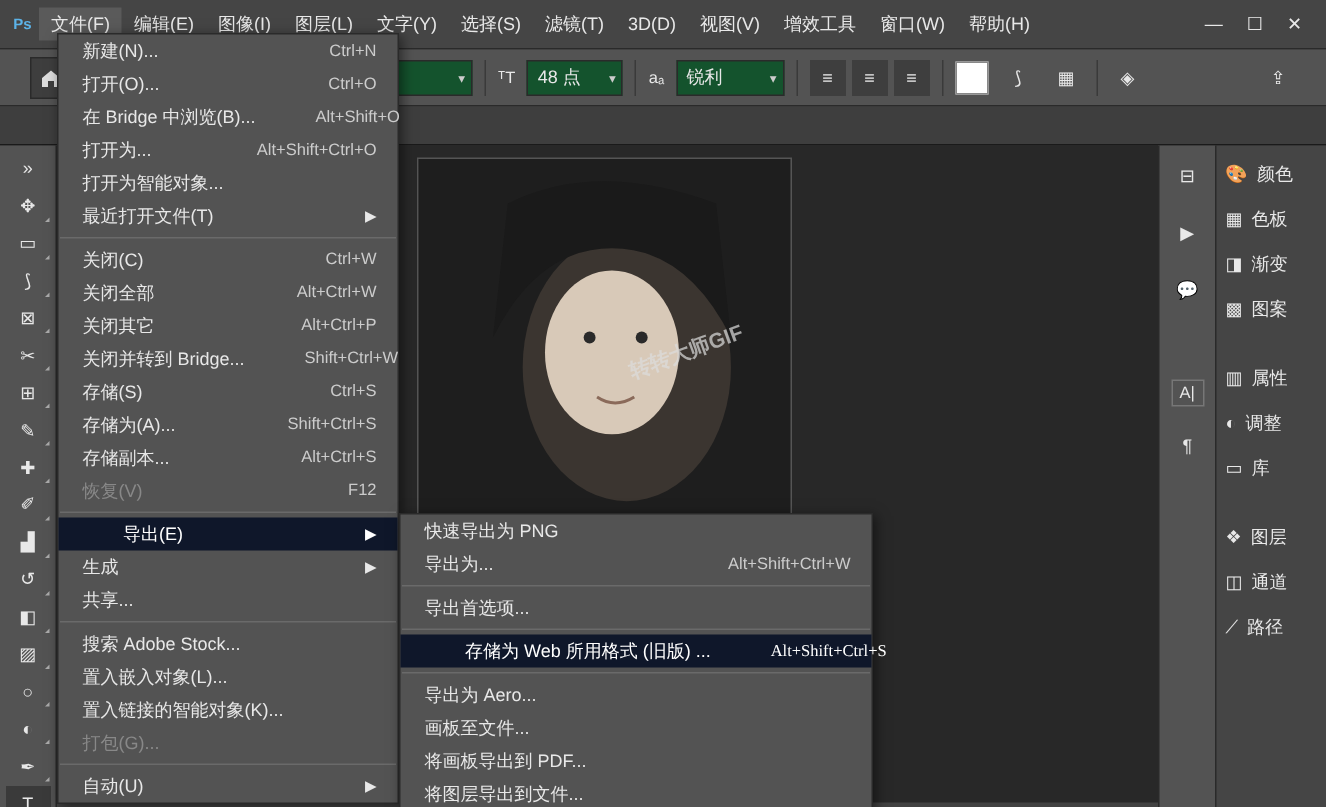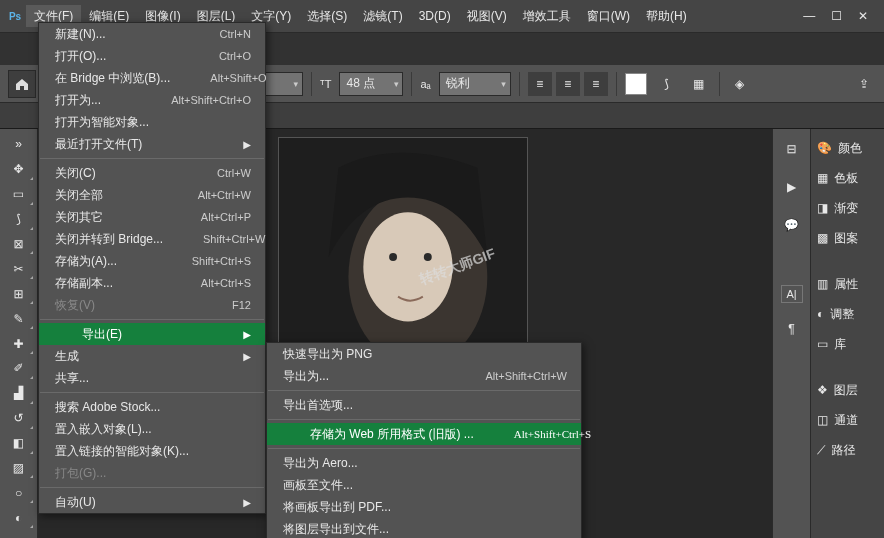--- a/index.html
+++ b/index.html
@@ -7,24 +7,24 @@
 
 
 .menubar { background: #454545; height: 22px; display: flex; align-items: center; padding: 16px 4px; border-bottom: 1px solid #2a2a2a; }
 .menubar .logo { width: 22px; height: 22px; display: flex; align-items: center; justify-content: center; color: #5cb3e8; font-weight: bold; font-size: 10px; }
 .menubar .item { padding: 0 8px; height: 22px; display: flex; align-items: center; cursor: default; }
 .menubar .item.active { background: #5a5a5a; }
 .menubar .winctl { margin-left: auto; display: flex; gap: 16px; padding-right: 12px; }
 .menubar .winctl span { cursor: default; }
 
 
-.optbar { background: #535353; height: 38px; display: flex; align-items: center; padding: 0 8px; border-bottom: 1px solid #2a2a2a; gap: 8px; margin-top: 32px; }
+.optbar { background: #535353; height: 38px; display: flex; align-items: center; padding: 0 20px; border-bottom: 1px solid #2a2a2a; gap: 8px; }
 .optbar .iconbtn { width: 28px; height: 28px; display: flex; align-items: center; justify-content: center; background: #3e3e3e; border: 1px solid #2a2a2a; }
 .optbar .sep { width: 1px; height: 24px; background: #3a3a3a; }
-.optbar .select { background: #737373; border: 1px solid #2a2a2a; height: 24px; padding: 0 18px 0 6px; display: flex; align-items: center; position: relative; min-width: 50px; }
+.optbar .select { background: #14532d; border: 1px solid #2a2a2a; height: 24px; padding: 0 18px 0 6px; display: flex; align-items: center; position: relative; min-width: 50px; }
 .optbar .select::after { content: "▾"; position: absolute; right: 4px; font-size: 9px; color: #ccc; }
 .optbar .iconrow { display: flex; gap: 4px; }
 .optbar .iconrow .ib { width: 24px; height: 24px; display:flex; align-items:center; justify-content:center; background:#3e3e3e; }
 
 
 .doctabs { background: #3e3e3e; height: 26px; display: flex; align-items: center; padding-left: 38px; border-bottom: 1px solid #1a1a1a; }
 .doctabs .tab { padding: 0 10px; height: 26px; display: flex; align-items: center; gap: 6px; background: #323232; }
 .doctabs .tab .close { font-size: 11px; color: #aaa; }
 
 
@@ -43,21 +43,21 @@
 .rightcol .ric { width:24px; height:24px; display:flex; align-items:center; justify-content:center; }
 
 
 .panels { width: 74px; background: #454545; border-left: 1px solid #2a2a2a; display:flex; flex-direction:column; padding-top:4px;}
 .panels .prow { height: 30px; display: flex; align-items:center; gap:6px; padding-left:6px;}
 .panels .gap { height:16px; }
 
 
 .dropdown { position: absolute; background: #535353; border: 1px solid #2a2a2a; box-shadow: 2px 2px 8px rgba(0,0,0,0.5); z-index: 100; }
 .dropdown .row { height: 22px; display: flex; align-items: center; padding: 0 14px 0 16px; cursor: default; white-space: nowrap; }
-.dropdown .row.hover { background: #15803d; color: #fff; padding-left: 43px; }
+.dropdown .row.hover { background: #0f172a; color: #fff; padding-left: 43px; }
 .dropdown .row.disabled { color: #888; }
 .dropdown .row .label { flex: 1; }
 .dropdown .row .shortcut { margin-left: 40px; color: #ccc; font-size: 11px; }
 .dropdown .row.hover .shortcut { color: #fff; font-family: Liberation Serif, serif; }
 .dropdown .row .arrow { margin-left: auto; font-size: 10px; }
 .dropdown .divider { height: 1px; background: #6a6a6a; margin: 3px 1px; }
 
 .file-menu { top: 22px; left: 38px; width: 228px; }
 .export-menu { top: 342px; left: 266px; width: 316px; }
 
@@ -262,20 +262,24 @@
     </div>
     <div class="row">
       <span class="label">关闭其它</span>
       <span class="shortcut">Alt+Ctrl+P</span>
     </div>
     <div class="row">
       <span class="label">关闭并转到 Bridge...</span>
       <span class="shortcut">Shift+Ctrl+W</span>
     </div>
     <div class="row">
+      <span class="label">存储(S)</span>
+      <span class="shortcut">Ctrl+S</span>
+    </div>
+    <div class="row">
       <span class="label">存储为(A)...</span>
       <span class="shortcut">Shift+Ctrl+S</span>
     </div>
     <div class="row">
       <span class="label">存储副本...</span>
       <span class="shortcut">Alt+Ctrl+S</span>
     </div>
     <div class="row disabled">
       <span class="label">恢复(V)</span>
       <span class="shortcut">F12</span>

